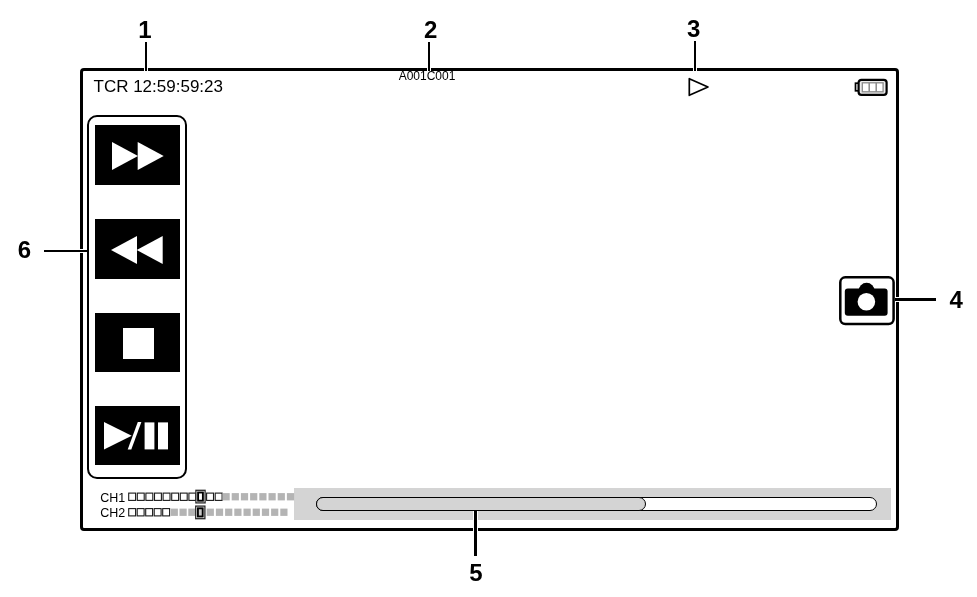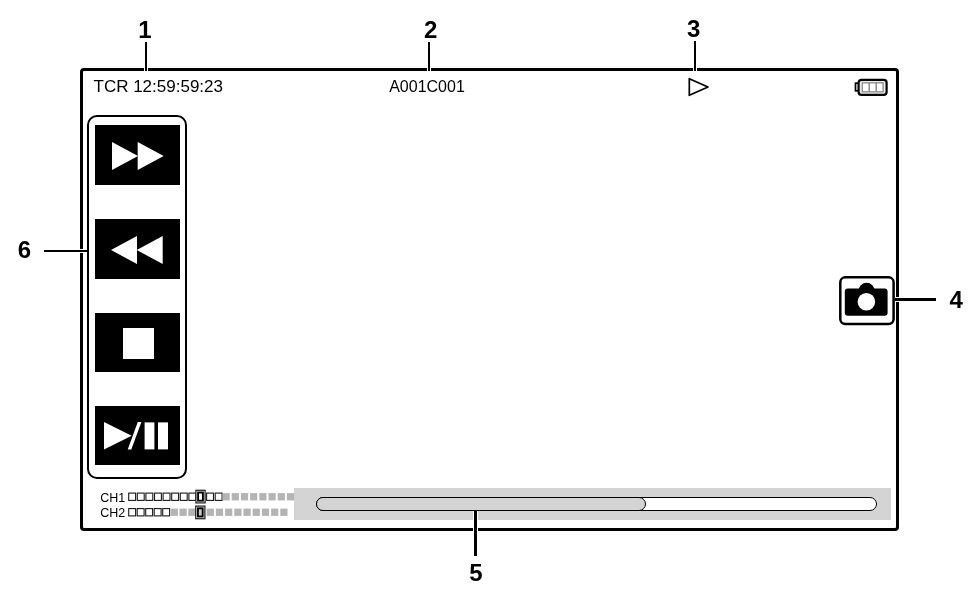--- a/index.html
+++ b/index.html
@@ -4,21 +4,21 @@
 body{-webkit-font-smoothing:antialiased;width:977px;height:597px;position:relative;background:#fff;font-family:"Liberation Sans",sans-serif;overflow:hidden}
 .abs{position:absolute}
 .num{position:absolute;font-weight:bold;font-size:24px;line-height:24px;color:#000;transform:translateX(-50%)}
 .vline{position:absolute;width:2.2px;background:#000;border-left:1.2px solid #fff;border-right:1.2px solid #fff;z-index:5}
 .hline{position:absolute;height:2.3px;background:#000;border-top:1.2px solid #fff;border-bottom:1.2px solid #fff;z-index:5}
 .btn{position:absolute;left:95px;width:85px;height:59.5px;background:#000;z-index:4}
 </style></head>
 <body>
 <div class="abs" style="left:80px;top:68px;width:819px;height:463px;border:3.4px solid #000;border-radius:4px;box-sizing:border-box;z-index:1"></div>
 <div class="abs" style="left:93.5px;top:78px;font-size:17px;line-height:17px;z-index:2">TCR 12:59:59:23</div>
-<div class="abs" style="left:427px;top:78px;font-size:16px;line-height:17px;transform:translateX(-50%);z-index:2">A001C001</div>
+<div class="abs" style="left:427px;top:68px;font-size:12px;line-height:17px;transform:translateX(-50%);z-index:2">A001C001</div>
 <svg class="abs" style="left:688px;top:77px;z-index:2" width="22" height="21" viewBox="0 0 22 21">
 <polygon points="1.3,1.7 20,10 1.3,18.3" fill="#fff" stroke="#000" stroke-width="1.7" stroke-linejoin="round"></polygon>
 </svg>
 <svg class="abs" style="left:853.5px;top:77.5px;z-index:2" width="34" height="18" viewBox="0 0 34 18">
 <rect x="1.5" y="5.2" width="3.6" height="7.6" fill="#fff" stroke="#000" stroke-width="1.7"></rect>
 <rect x="4.6" y="1.8" width="28" height="15" rx="2.8" fill="#ececec" stroke="#000" stroke-width="2.2"></rect>
 <rect x="8.3" y="4.8" width="20.8" height="9" fill="#fff" stroke="#8a8a8a" stroke-width="1.3"></rect>
 <line x1="15.2" y1="4.8" x2="15.2" y2="13.8" stroke="#8a8a8a" stroke-width="1.5"></line>
 <line x1="22.2" y1="4.8" x2="22.2" y2="13.8" stroke="#8a8a8a" stroke-width="1.5"></line>
 </svg>

